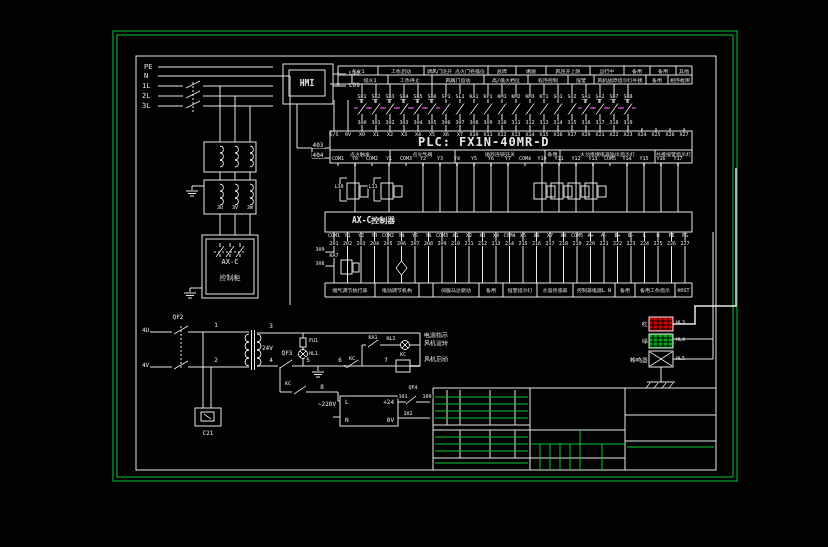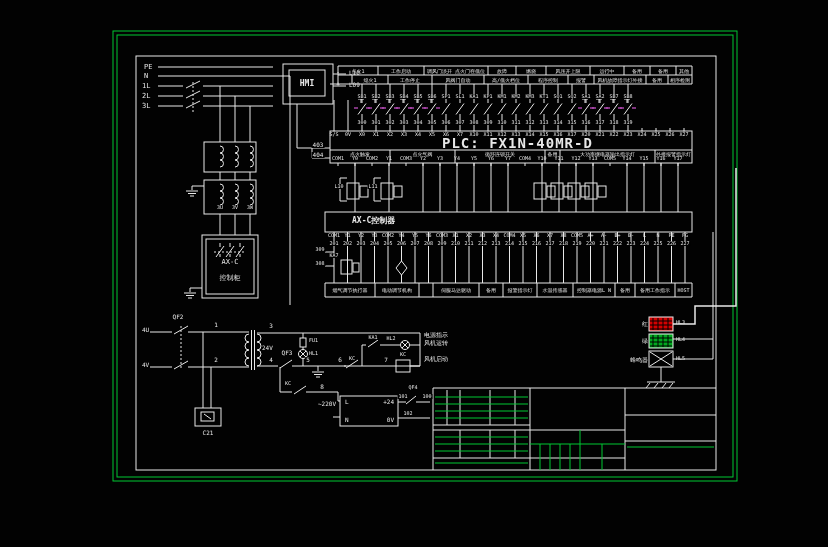--- a/index.html
+++ b/index.html
@@ -6,21 +6,21 @@
   #stage{position:relative;width:828px;height:547px;background:#020202;overflow:hidden;
          font-family:"DejaVu Sans Mono","Liberation Mono",monospace;}
   svg{position:absolute;left:0;top:0;}
   .lbl{position:absolute;font-size:6px;line-height:1;color:#e8e8e8;white-space:nowrap;
        transform:translate(-50%,0);}
   .l{transform:none;}
   .r{transform:translate(-100%,0);}
   .s5{font-size:5px;}
   .s7{font-size:7px;}
   .s8{font-size:8px;font-weight:bold;}
-  .s9{font-size:14px;font-weight:bold;letter-spacing:1px;margin-left:24px;}
+  .s9{font-size:12px;font-weight:bold;letter-spacing:1px;}
   .bg{background:#020202;padding:0 1px;}
   .cell{position:absolute;overflow:hidden;color:#e8e8e8;font-size:5px;line-height:1;
         display:flex;align-items:center;justify-content:center;text-align:center;}
 </style>
 </head>
 <body>
 <div id="stage">
 
 <svg id="draw" width="828" height="547" viewBox="0 0 828 547">
       <rect x="113" y="31" width="624" height="450" stroke="#00c832" fill="none" stroke-width="1"></rect>

